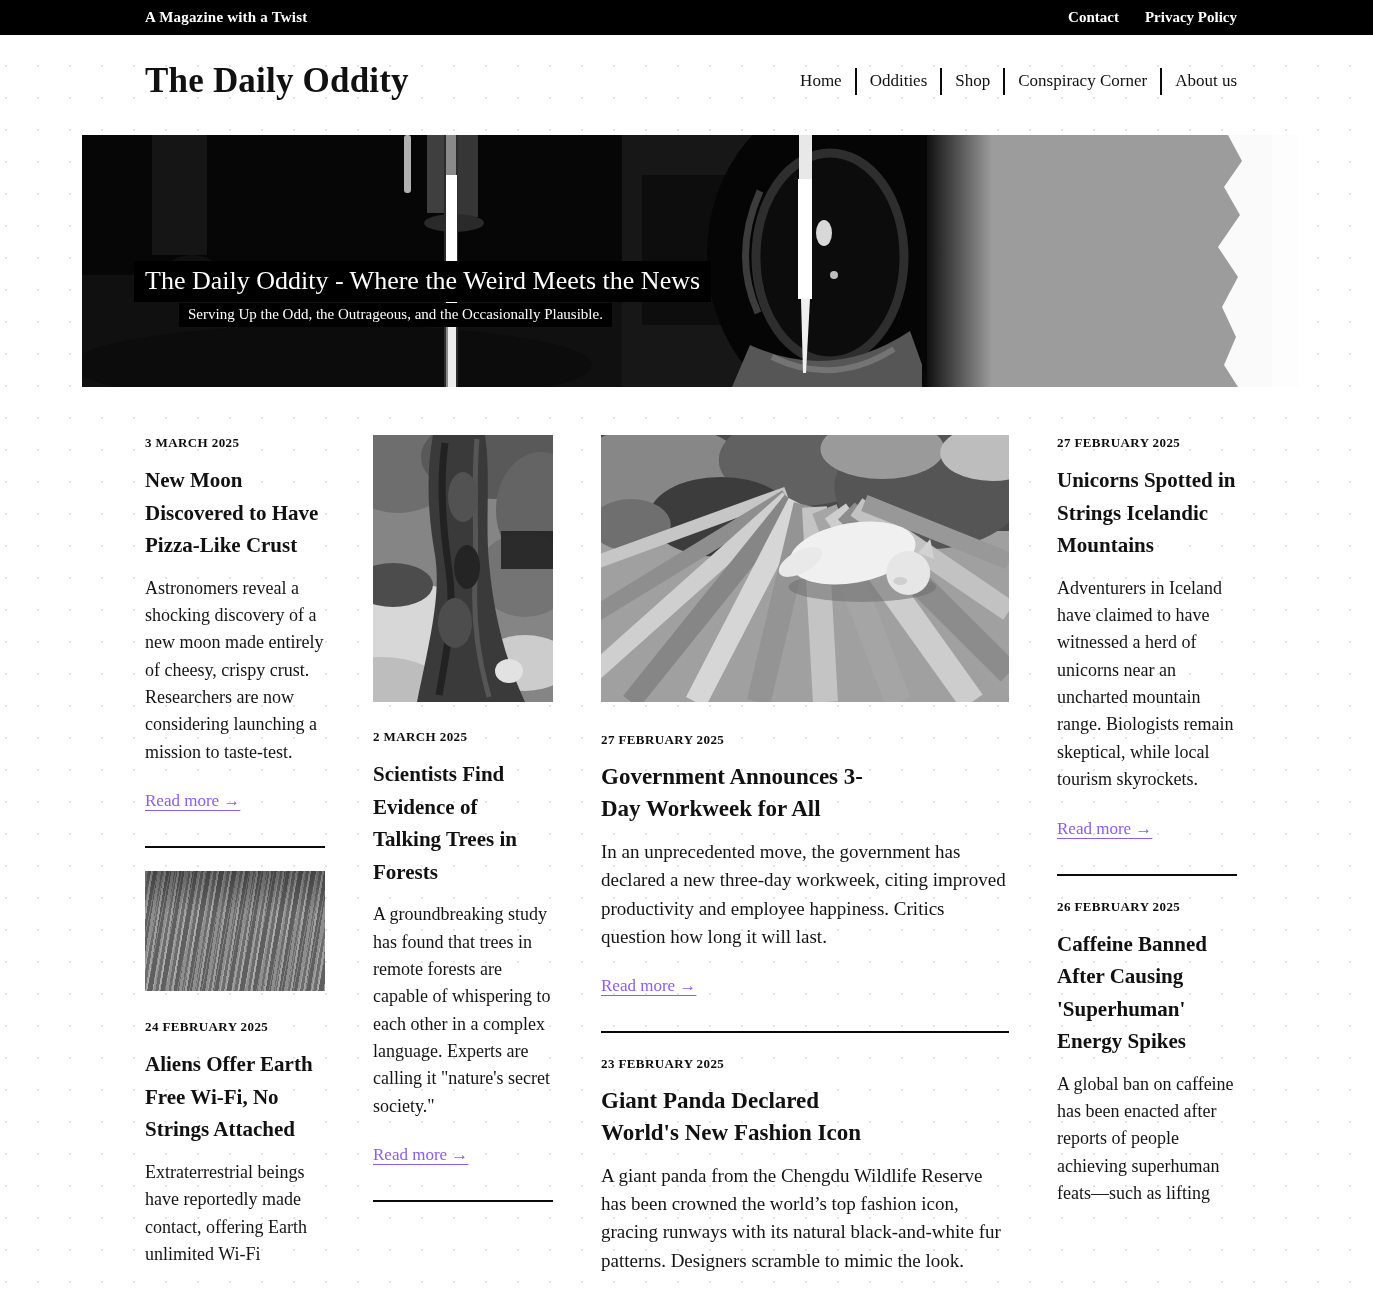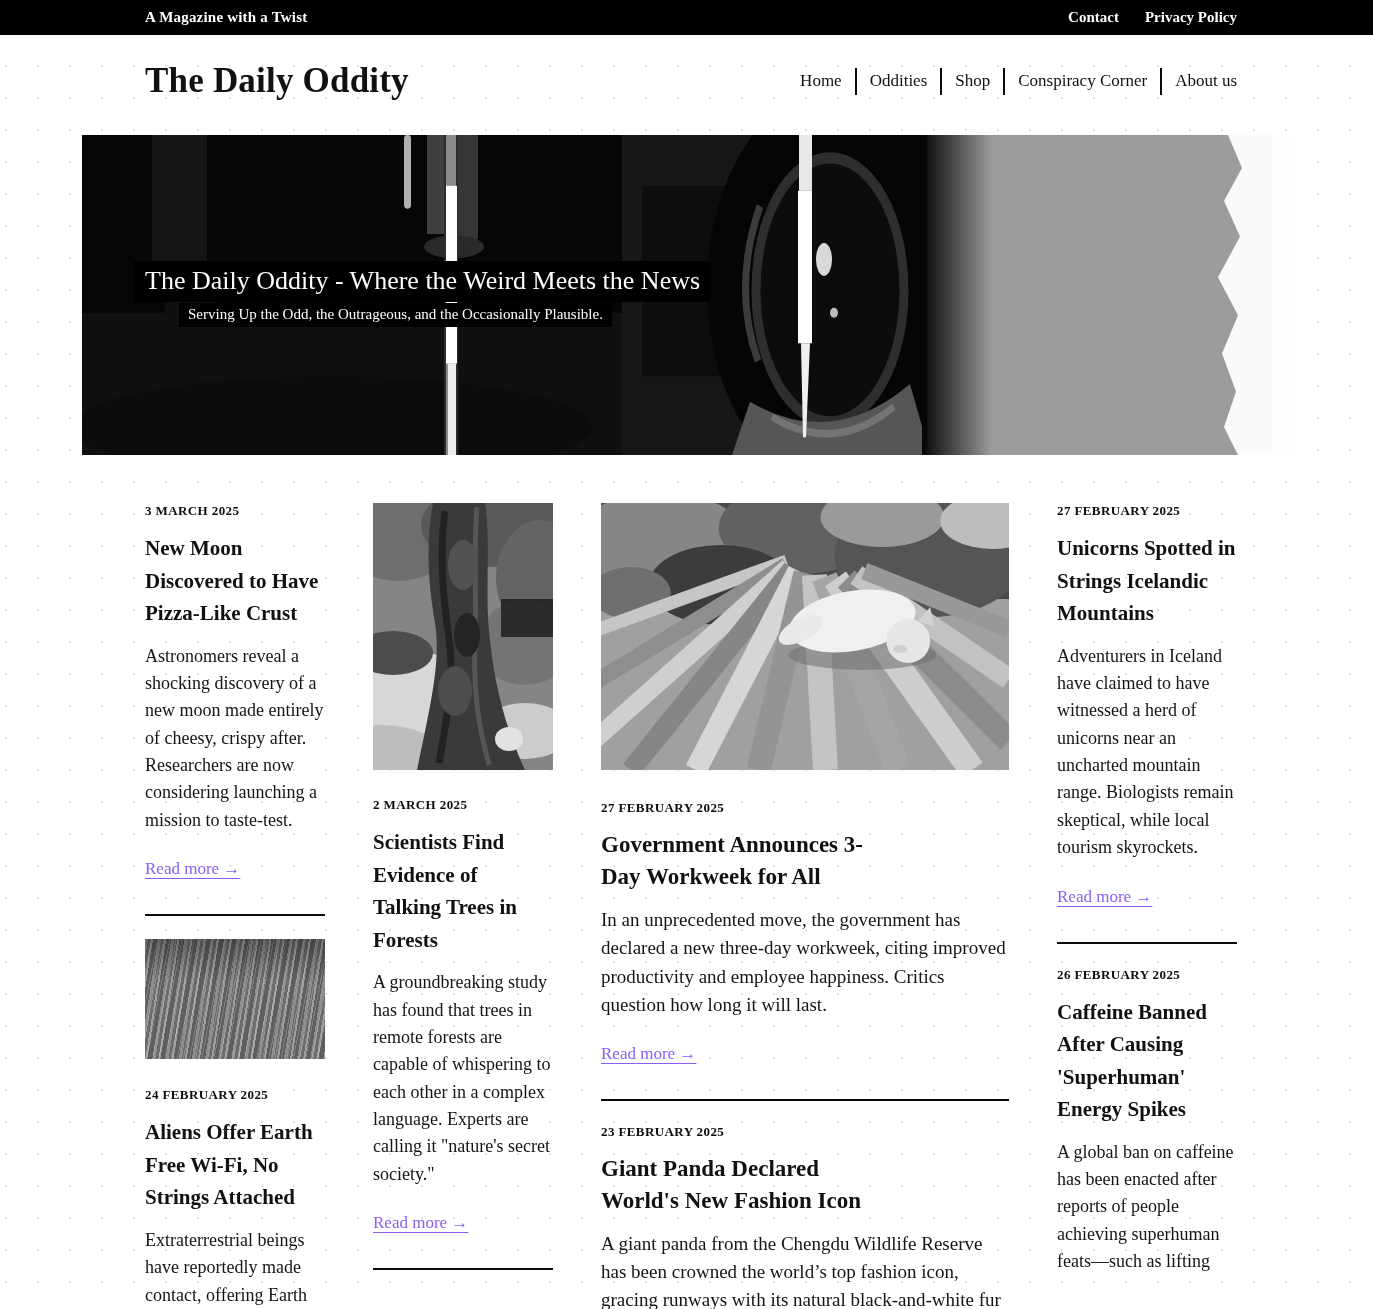--- a/index.html
+++ b/index.html
@@ -29,21 +29,21 @@
   }
   .site-title { font-size:35px; font-weight:700; letter-spacing:.2px; cursor:pointer; }
   .nav { display:flex; align-items:center; }
   .nav a { font-size:17px; color:#111; text-decoration:none; padding:0 13px; cursor:pointer; white-space:nowrap; }
   .nav a:first-child { padding-left:0; }
   .nav a:last-child { padding-right:0; }
   .nav .sep { width:2px; height:27px; background:#0a0a0a; }
   
   .hero {
     position:relative; margin:34px 0 0 82px;
-    width:1216px; height:320px; overflow:hidden; background:#f97316;
+    width:1216px; height:252px; overflow:hidden; background:#f97316;
   }
   .hero svg { position:absolute; inset:0; width:100%; height:100%; display:block; }
   .hero-text { position:absolute; left:52px; top:126px; }
   .hero-title {
     display:inline-block; background:#000; color:#fff;
     font-size:26px; font-weight:400; padding:4px 11px 6px; line-height:1.2;
   }
   .hero-subtitle {
     display:inline-block; background:#000; color:#fff;
     font-size:15px; font-weight:400; padding:3px 9px 4px; margin-top:1px;margin-left:45px;
@@ -155,21 +155,21 @@
     <span class="hero-subtitle">Serving Up the Odd, the Outrageous, and the Occasionally Plausible.</span>
   </div>
 </div>
 
 <div class="content">
 
   <div class="col">
     <article class="card">
       <div class="date">3 MARCH 2025</div>
       <h2 class="title">New Moon Discovered to Have Pizza-Like Crust</h2>
-      <p class="excerpt">Astronomers reveal a shocking discovery of a new moon made entirely of cheesy, crispy after. Researchers are now considering launching a mission to taste-test.</p>
+      <p class="excerpt">Astronomers reveal a shocking discovery of a new moon made entirely of cheesy, crispy crust. Researchers are now considering launching a mission to taste-test.</p>
       <a class="readmore">Read more →</a>
       <hr class="divider">
     </article>
     <article class="card">
       <div class="thumb thumb-fur"></div>
       <div class="date">24 FEBRUARY 2025</div>
       <h2 class="title">Aliens Offer Earth Free Wi-Fi, No Strings Attached</h2>
       <p class="excerpt">Extraterrestrial beings have reportedly made contact, offering Earth unlimited Wi-Fi</p>
     </article>
   </div>

